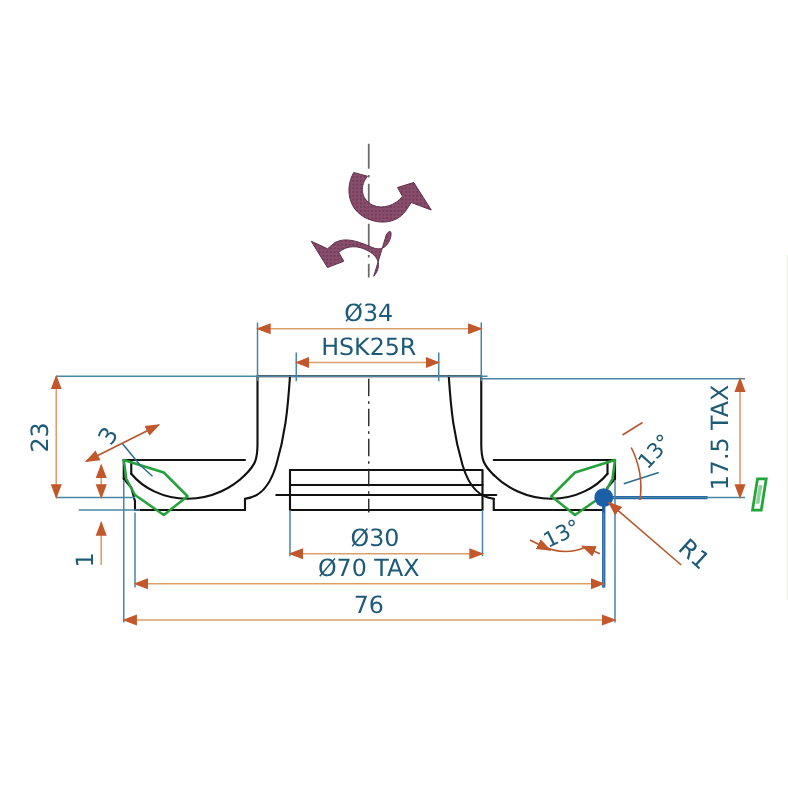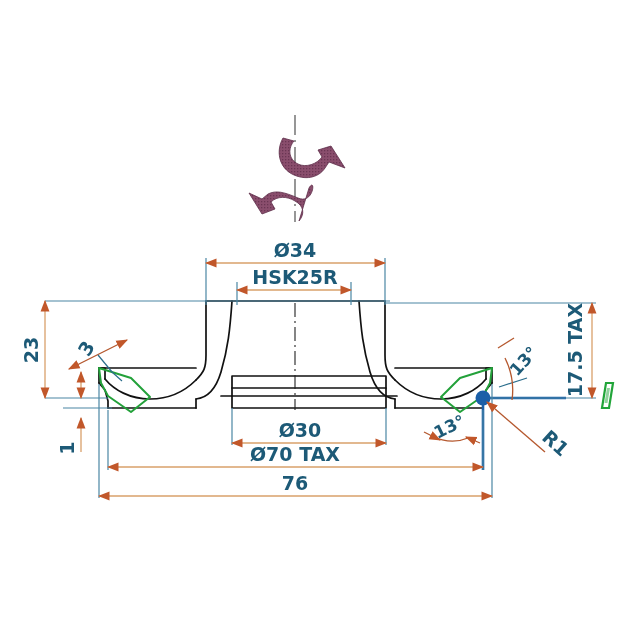--- a/index.html
+++ b/index.html
@@ -2,21 +2,21 @@
 <html><head>
 <meta charset="utf-8">
 <title>Technical Drawing</title>
 <style>
   html,body{margin:0;padding:0;background:#ffffff;}
   body{
     width:630px;height:630px;overflow:hidden;
     font-family:"DejaVu Sans", sans-serif;
     position:relative;
   }
-  #stage{position:absolute;left:0;top:0;width:630px;height:480px;background:#bef264;font-weight:bold;}
+  #stage{position:absolute;left:0;top:0;width:630px;height:480px;background:#bef264;}
   svg{display:block;width:630px;height:630px;}
   .dimtext{
     font-family:"DejaVu Sans", sans-serif;
     font-size:19px;
     fill:#1d5a77;
   }
   .dimtext-sm{
     font-family:"DejaVu Sans", sans-serif;
     font-size:17px;
     fill:#1d5a77;

